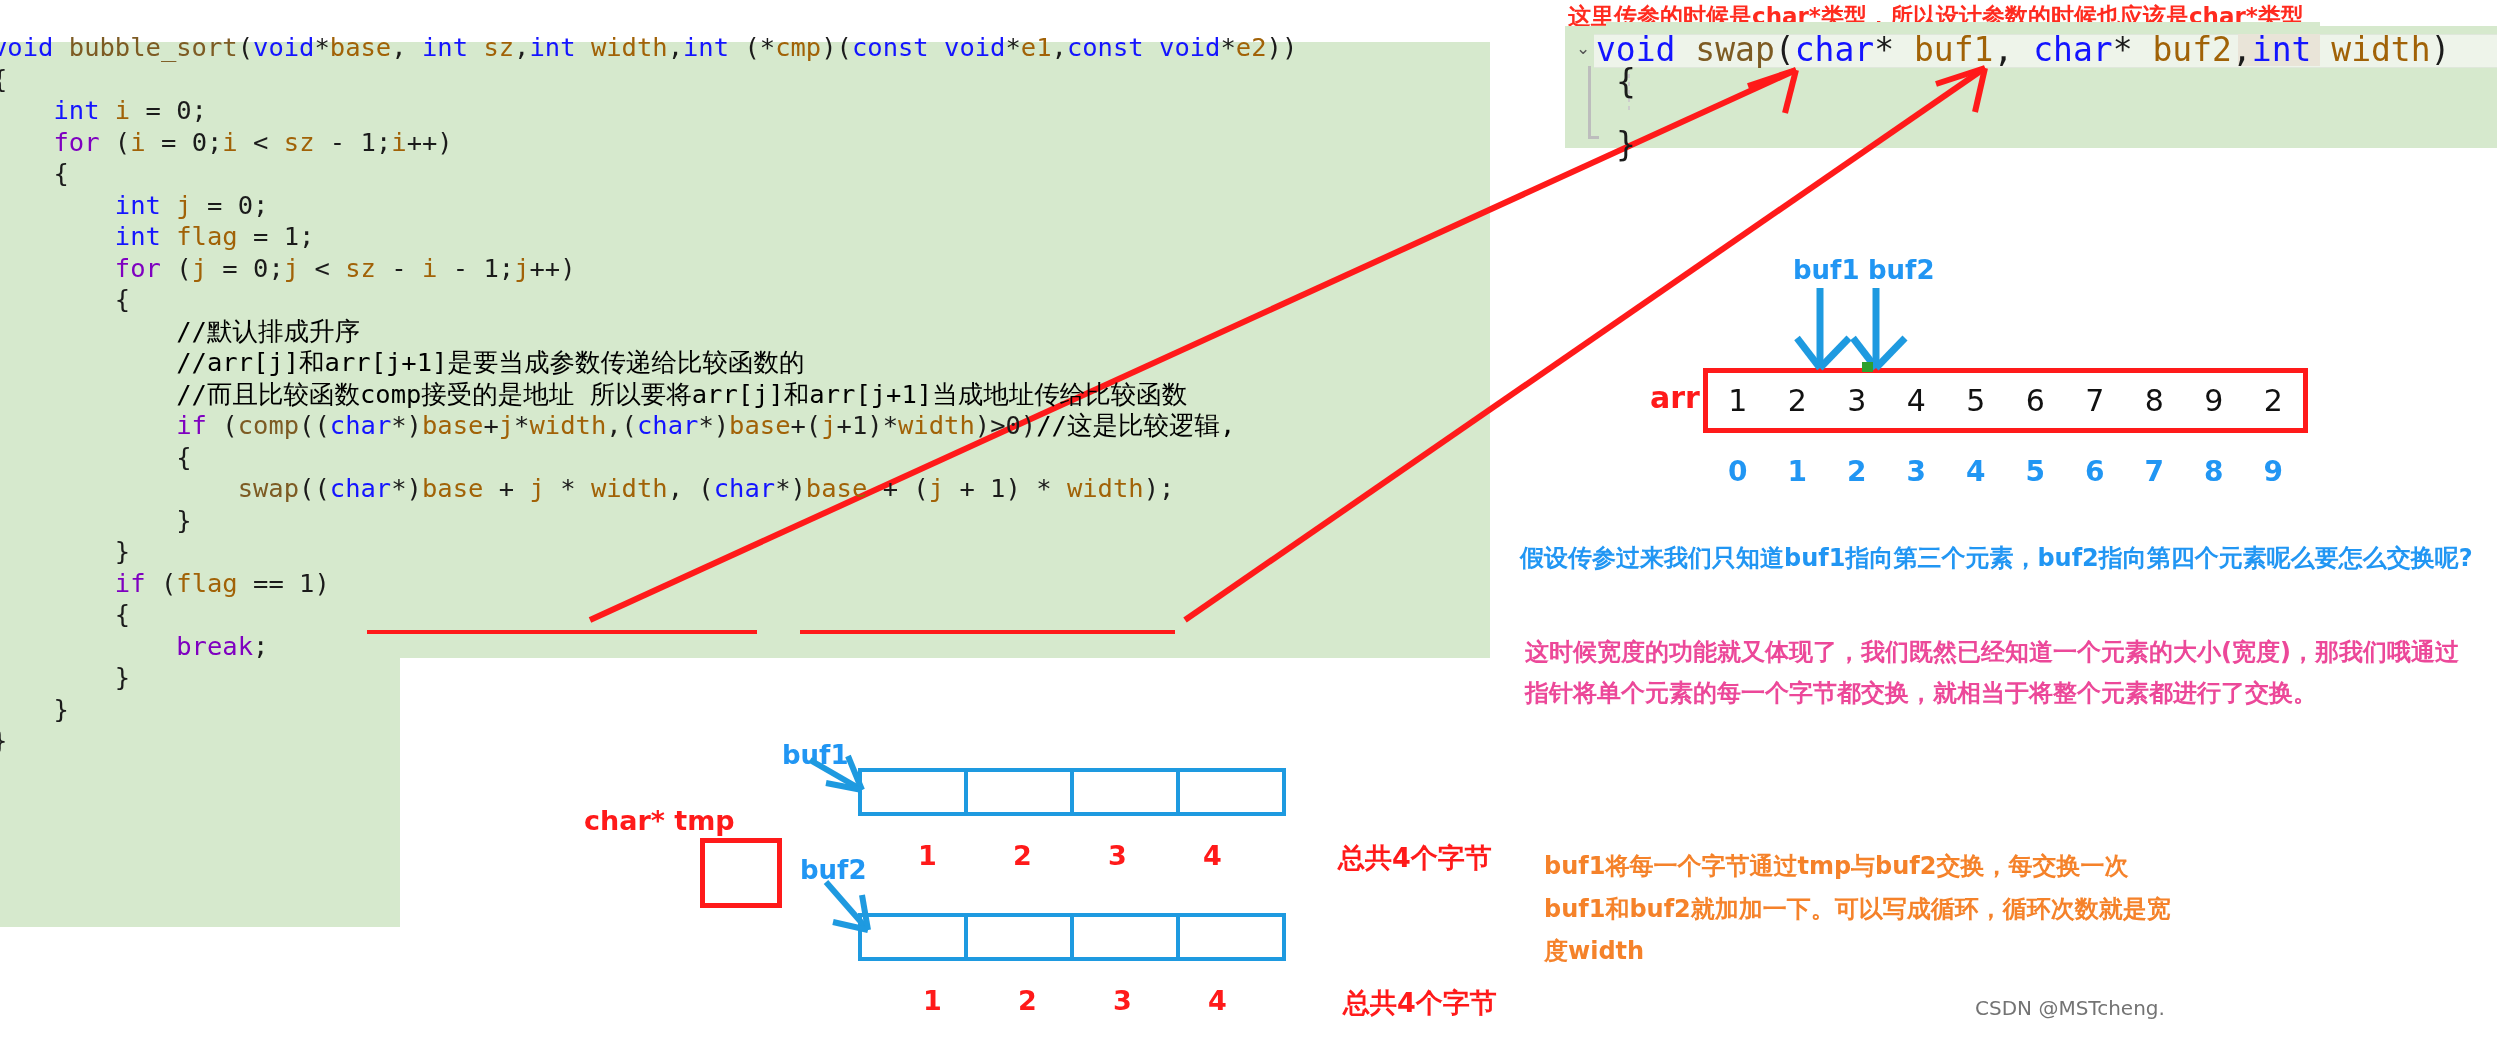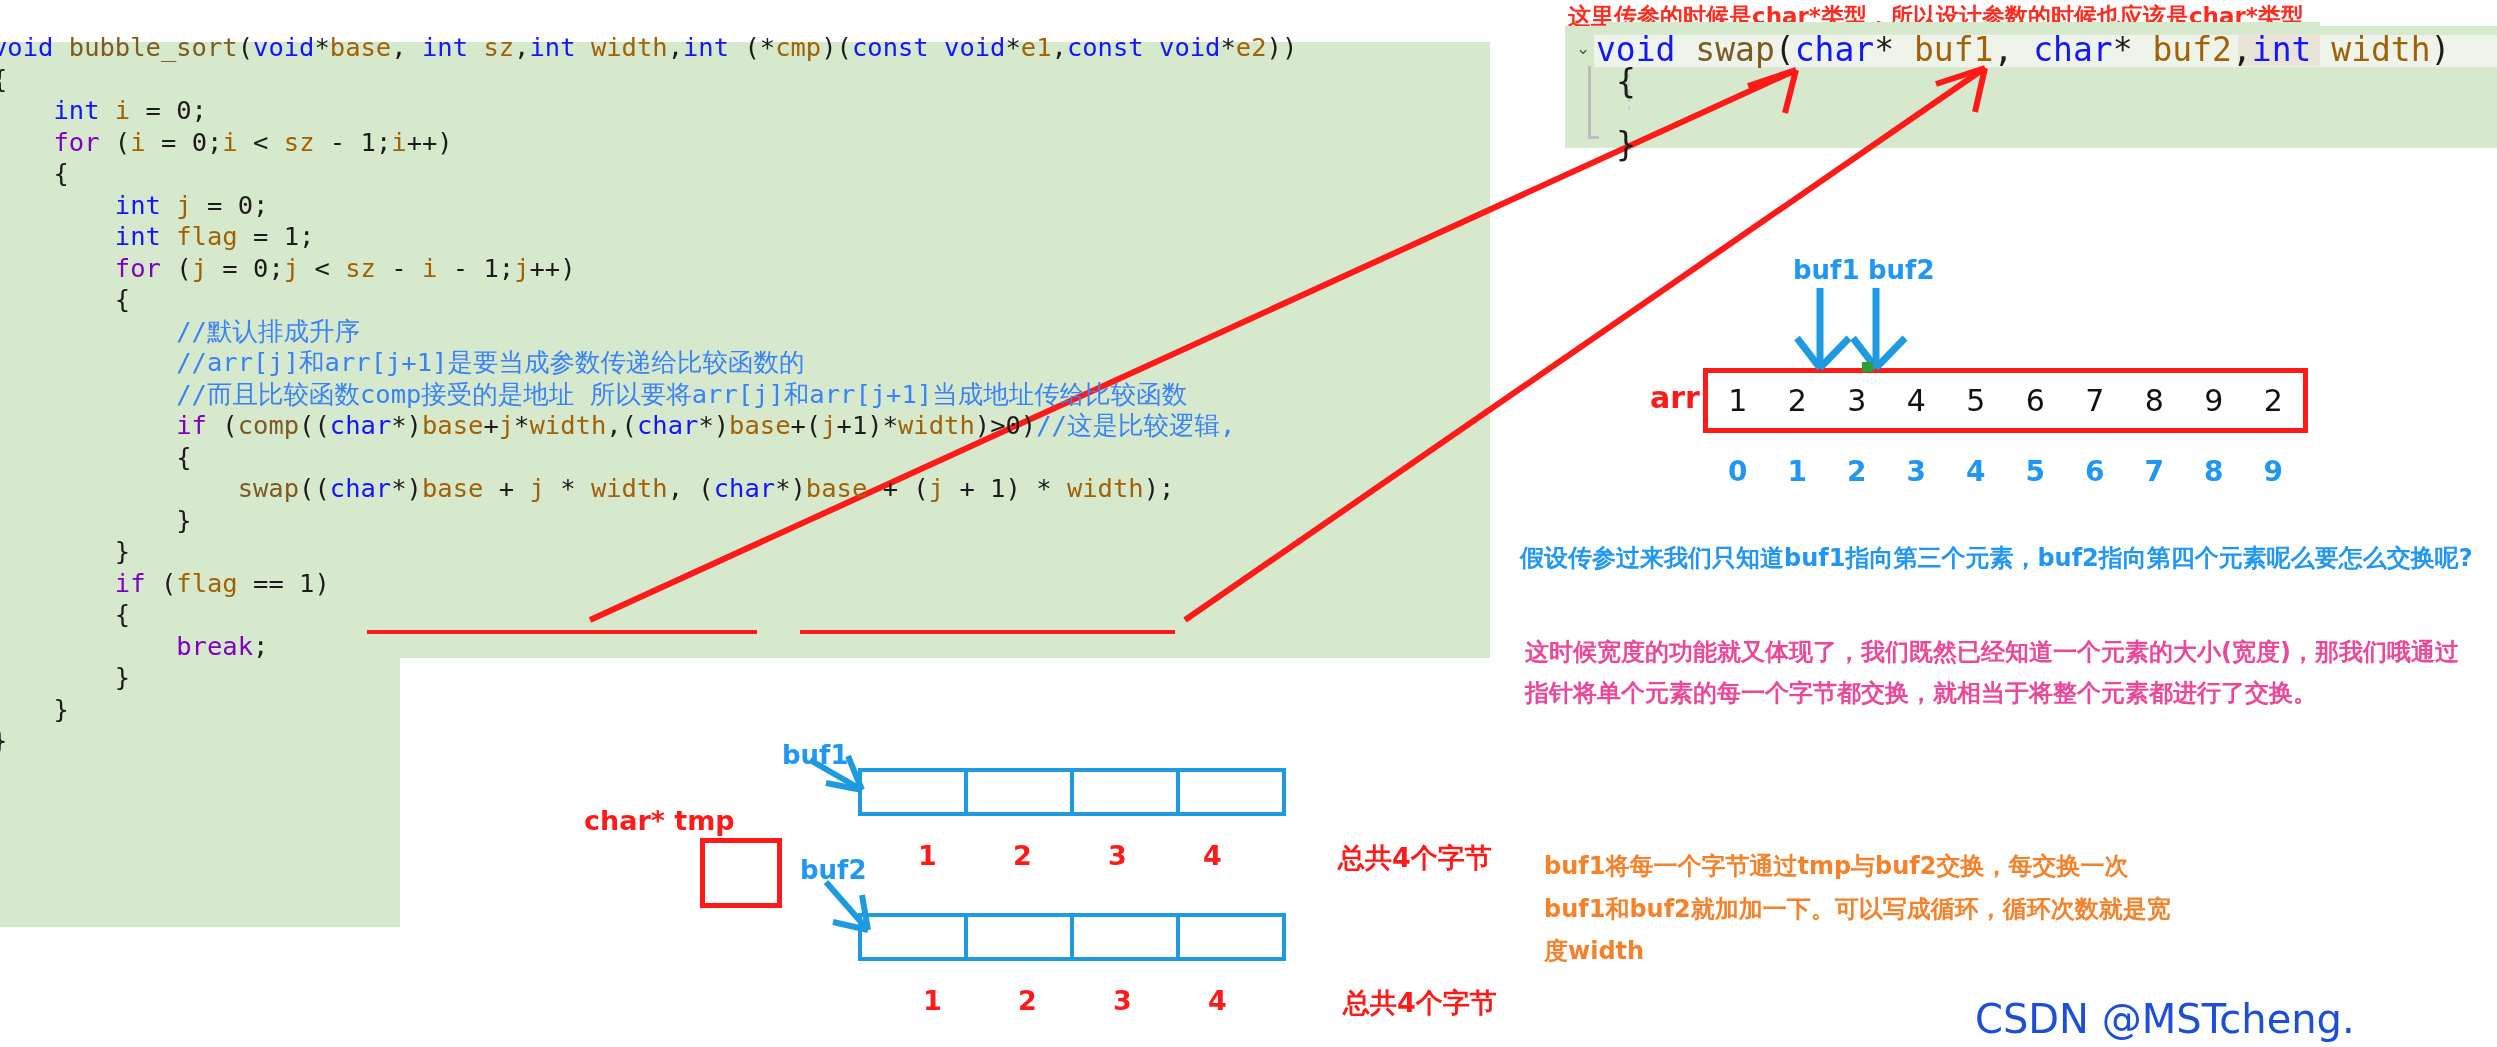--- a/index.html
+++ b/index.html
@@ -27,21 +27,21 @@
     font-size:25.5px;
     line-height:31.5px;
     white-space:pre;
     color:#1b1b1b;
   }
   #code-main{left:-8px;top:32px;z-index:5;}
   .kw{color:#7f00c0;}          
   .ty{color:#1414ff;}          
   .fn{color:#7d5b23;}          
   .id{color:#a16207;}          
-  .cm{color:#3b82f6;}          
+  .cm{color:#000000;}          
   .pl{color:#1b1b1b;}          
   .guide{color:#e3c9d6;}
 
   
   #swap-panel{
     left:1565px;top:26px;width:932px;height:122px;
     background:#d6e9cd;
   }
   #swap-panel-underline{
     left:1606px;top:22px;width:714px;height:5px;background:#d6e9cd;
@@ -83,21 +83,21 @@
   }
   #red-note{
     left:1525px;top:632px;font-size:24px;color:#ec4899;font-weight:700;
     line-height:1.72;white-space:normal;width:950px;
   }
   #orange-note{
     left:1544px;top:845px;font-size:24px;color:#f5822a;font-weight:700;
     line-height:1.78;white-space:normal;width:640px;
   }
   #watermark{
-    left:1975px;top:996px;font-size:40px;color:#1d4ed8;
+    left:1975px;top:996px;font-size:20px;color:#737373;
     font-family:"DejaVu Sans","Liberation Sans",sans-serif;
     text-shadow:1px 1px 0 #ffffff;
   }
 
   
   #arr-box{
     left:1703px;top:368px;width:605px;height:65px;
     border:5px solid #ff1a1a;background:#fff;box-sizing:border-box;
   }
   #arr-label{

